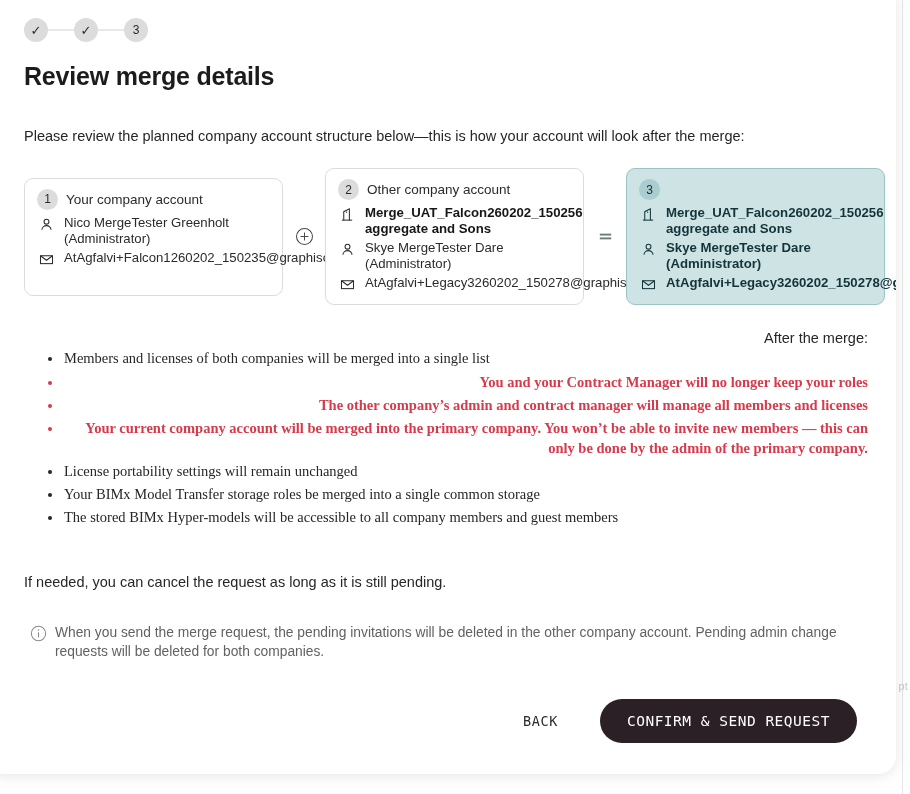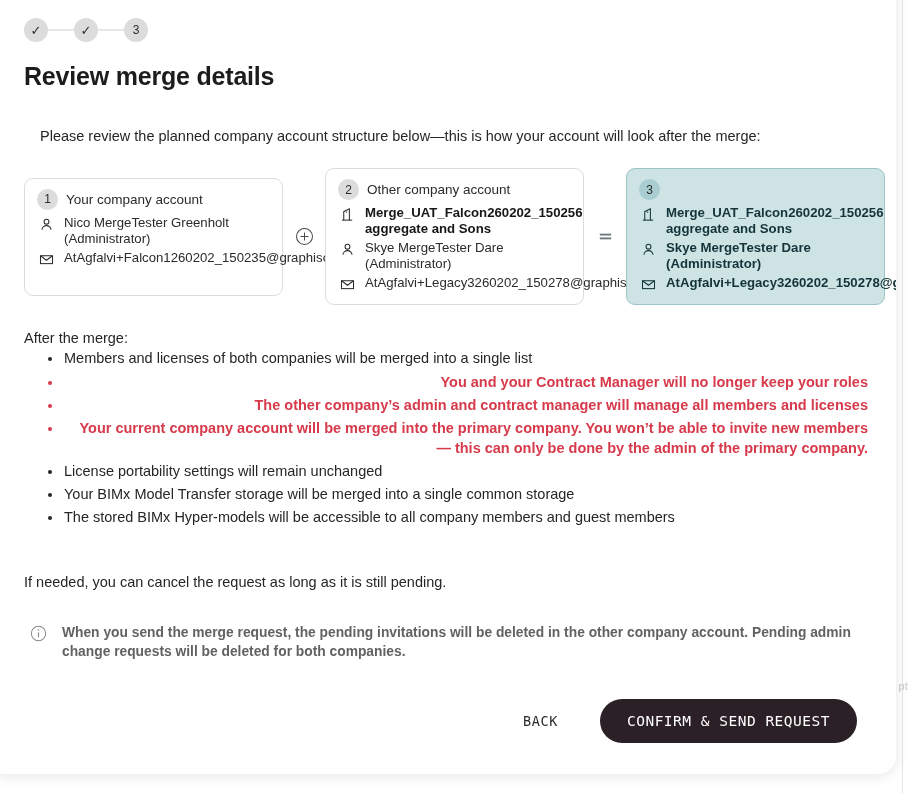--- a/index.html
+++ b/index.html
@@ -83,21 +83,21 @@
     font-size: 25px;
     font-weight: bold;
     color: #1c1c1c;
     margin: 20px 0 0 0;
     letter-spacing: -.2px;
   }
 
   .intro {
     font-size: 14.5px;
     color: #262626;
-    margin: 37px 0 0 16px;
+    margin: 37px 0 0 0;
   }
 
   
   .cards {
     display: flex;
     align-items: center;
     margin-top: 24px;
   }
   .card {
     box-sizing: border-box;
@@ -166,25 +166,27 @@
     align-items: center;
     justify-content: center;
     color: #4a4a4a;
   }
 
   
   .after-label {
     font-size: 14.5px;
     color: #262626;
     margin: 25px 0 0 0;
+    text-align: right;
   }
   ul.bullets {
     margin: 3px 0 0 0;
     padding-left: 24px;
     list-style: none;
+    font-family: Liberation Serif, serif;
   }
   ul.bullets li {
     font-size: 14.5px;
     color: #262626;
     line-height: 1.33;
     margin-bottom: 4px;
     position: relative;
     padding-left: 16px;
   }
   ul.bullets li::before {
@@ -207,23 +209,22 @@
     font-size: 14.5px;
     color: #262626;
     margin: 26px 0 0 0;
     line-height: 1.33;
   }
 
   
   .note {
     display: flex;
     align-items: flex-start;
-    gap: 15px;
+    gap: 8px;
     margin: 31px 0 0 6px;
-    font-weight: bold;
   }
   .note-icon { flex: none; padding-top: 2px; }
   .note-text {
     font-size: 13.8px;
     color: #626262;
     line-height: 1.38;
     max-width: 800px;
   }
 
   
@@ -392,21 +393,21 @@
 
   </div>
 
   <p class="after-label">After the merge:</p>
   <ul class="bullets">
     <li>Members and licenses of both companies will be merged into a single list</li>
     <li class="warn">You and your Contract Manager will no longer keep your roles</li>
     <li class="warn">The other company’s admin and contract manager will manage all members and licenses</li>
     <li class="warn">Your current company account will be merged into the primary company. You won’t be able to invite new members — this can only be done by the admin of the primary company.</li>
     <li>License portability settings will remain unchanged</li>
-    <li>Your BIMx Model Transfer storage will be merged into a single common storage</li>
+    <li>Your BIMx Model Transfer storage roles be merged into a single common storage</li>
     <li>The stored BIMx Hyper-models will be accessible to all company members and guest members</li>
   </ul>
 
   <p class="closing">
     <br>
     <span>If needed, you can cancel the request as long as it is still pending.</span>
   </p>
 
   <div class="note">
     <span class="note-icon">

